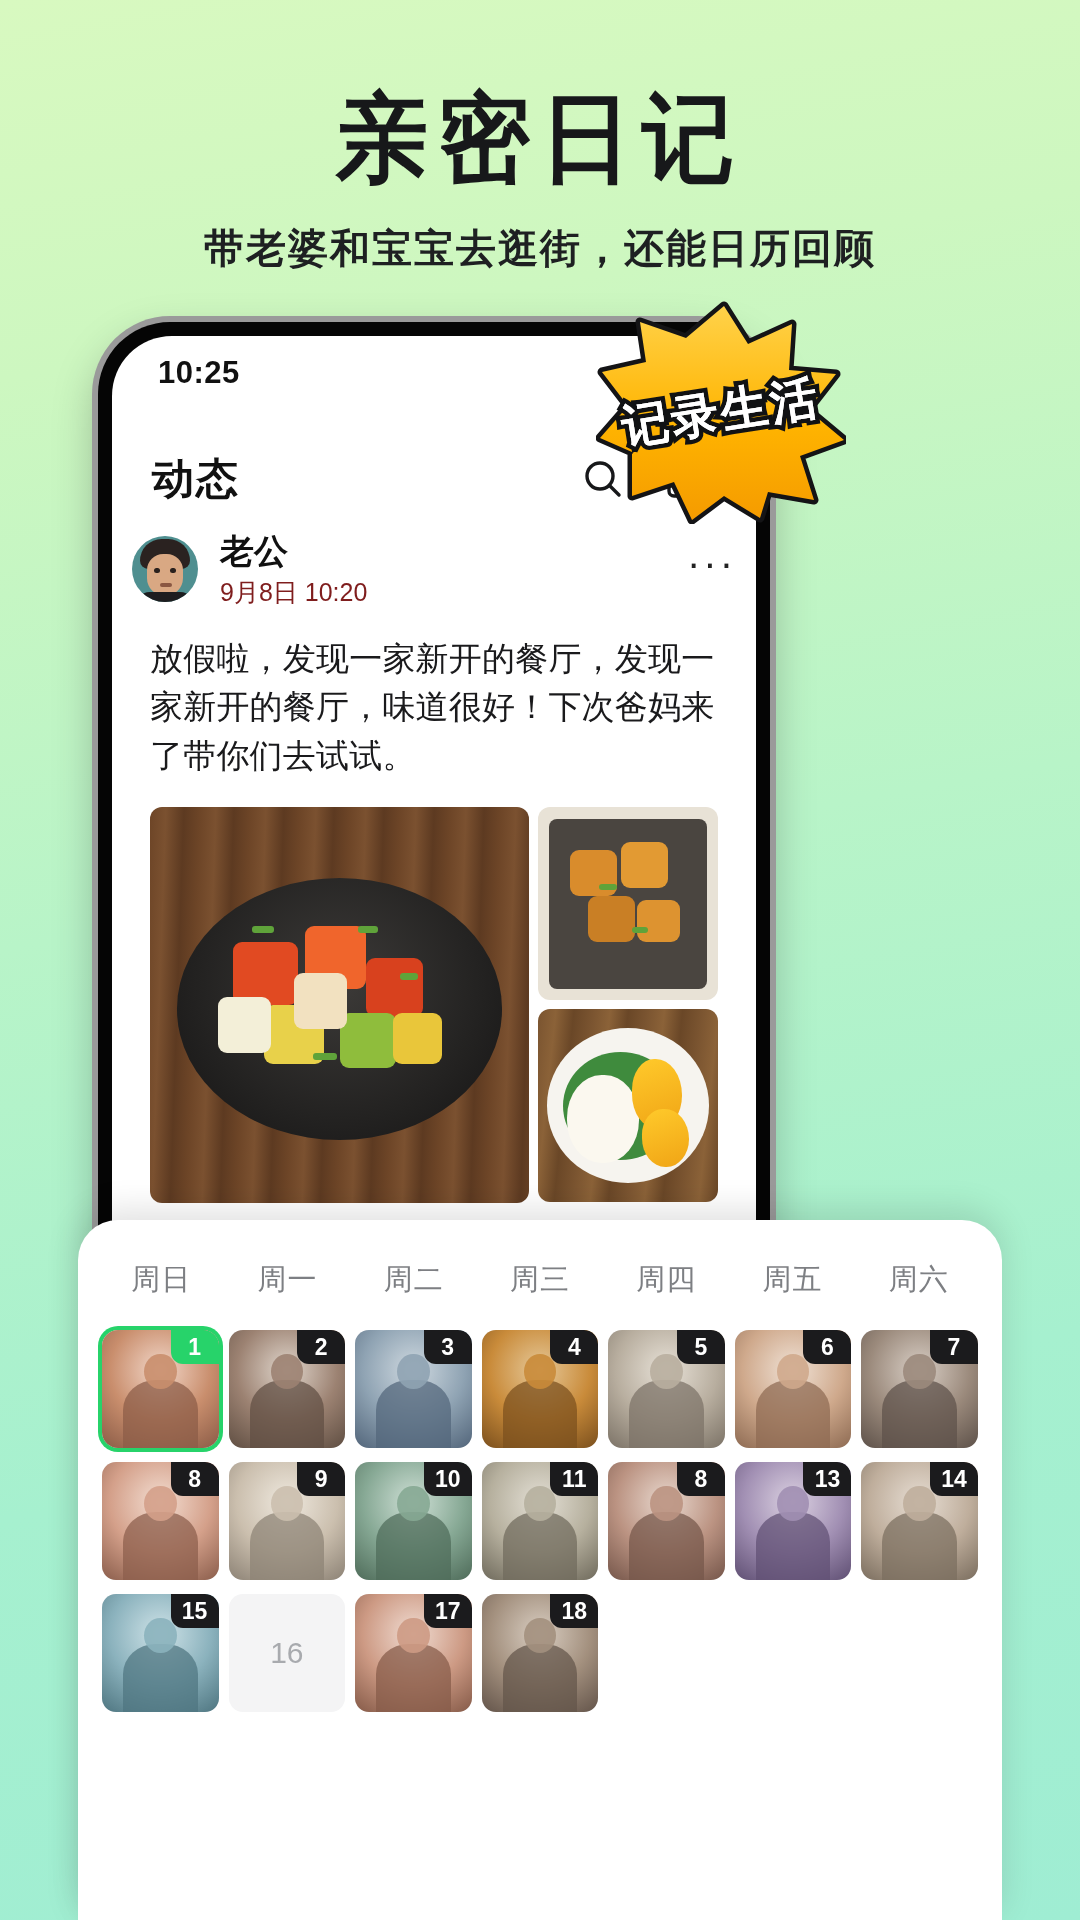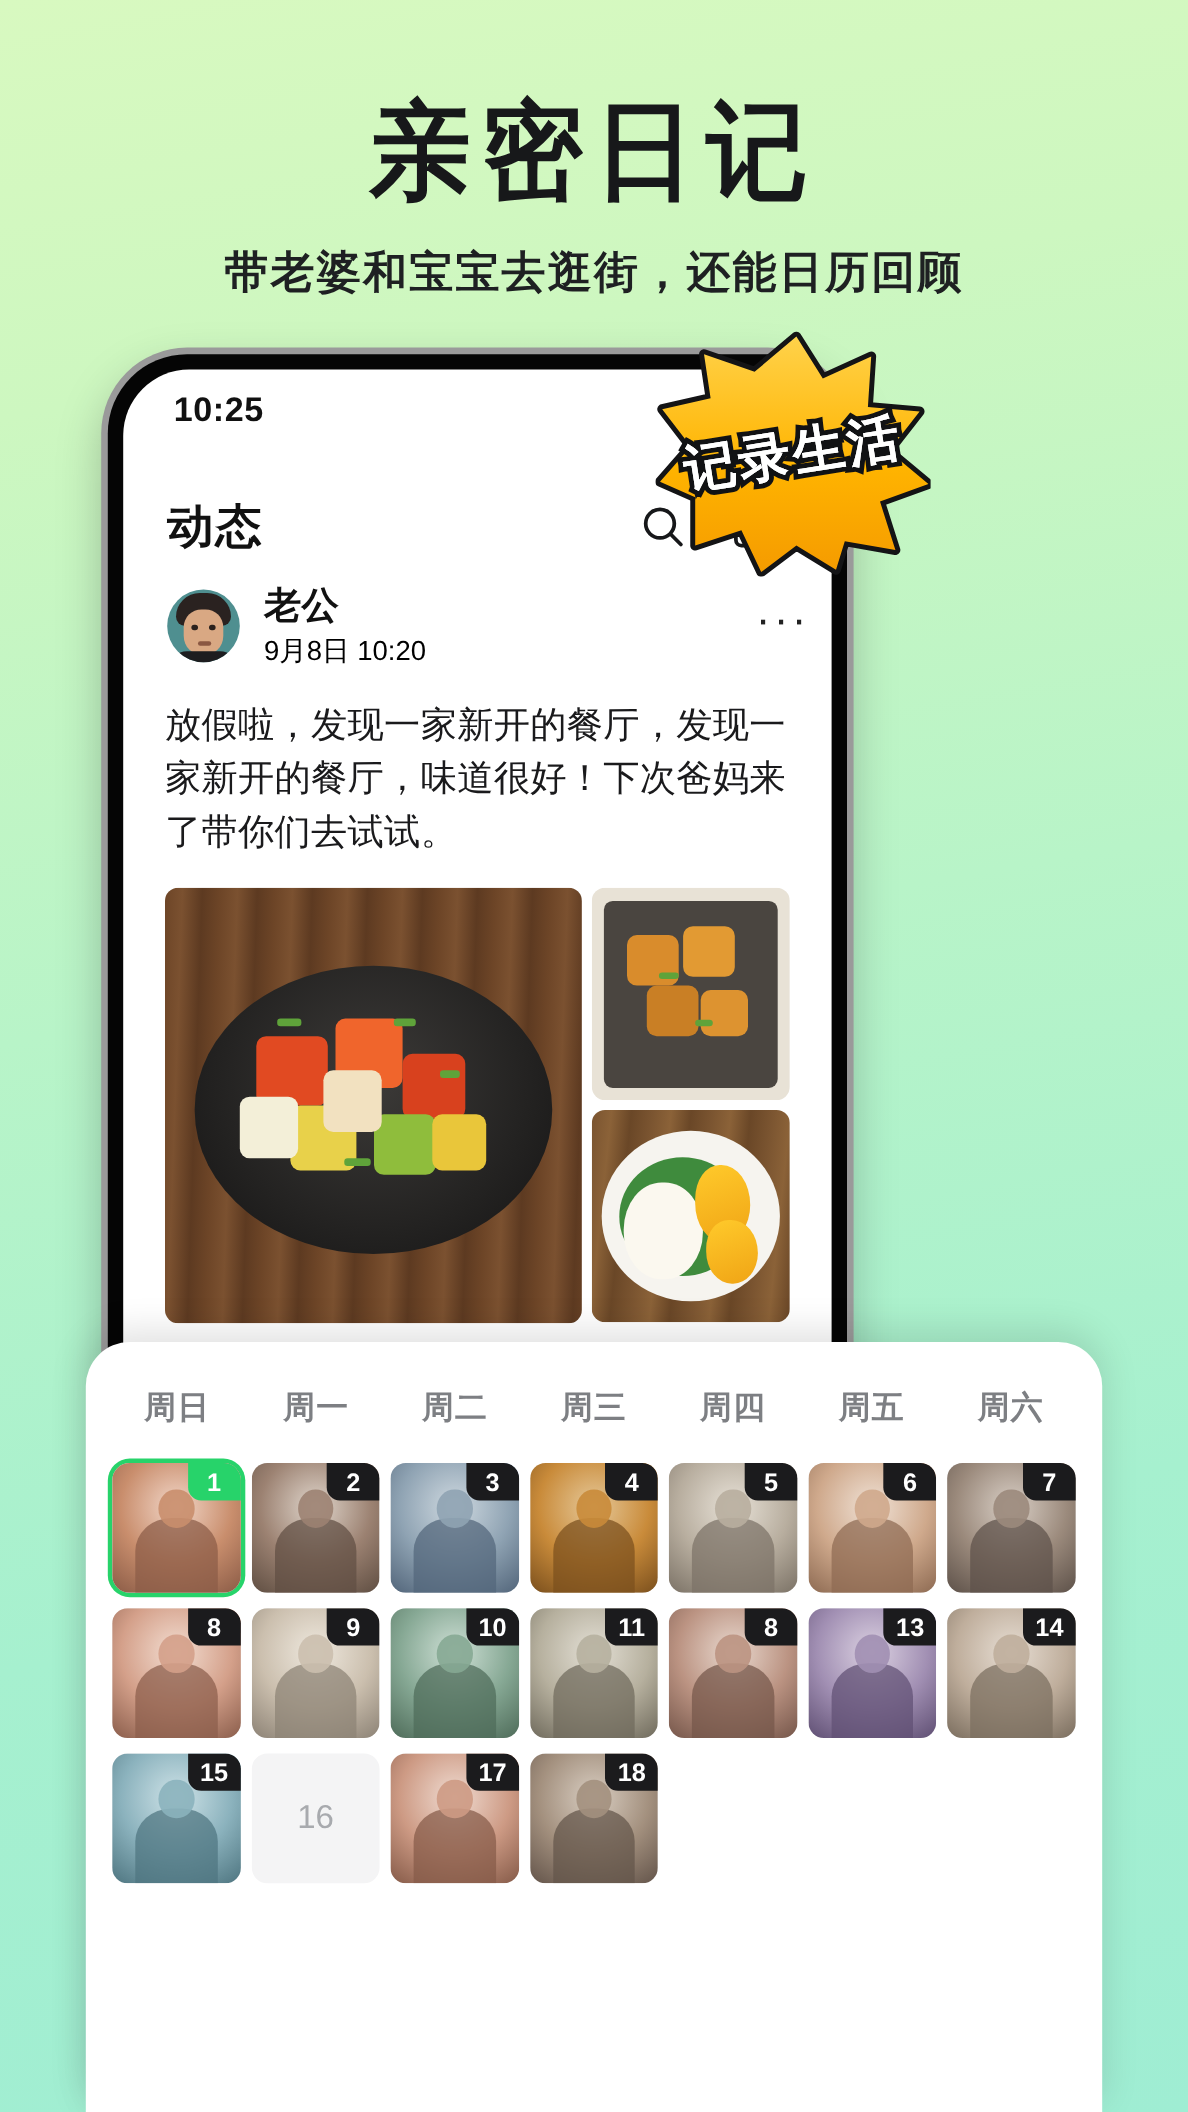--- a/index.html
+++ b/index.html
@@ -65,34 +65,34 @@
     display:flex;align-items:center;
   }
   .appnav-title{
     margin-left:40px;font-size:42px;font-weight:800;color:#111;letter-spacing:2px;
   }
   .appnav-actions{margin-left:auto;display:flex;align-items:center;gap:38px;margin-right:46px;}
   .icon-btn{width:46px;height:46px;display:flex;align-items:center;justify-content:center;}
 
   
   .post{position:absolute;left:0;top:196px;width:644px;}
-  .post-head{display:flex;align-items:center;padding:0 20px;margin-left:20px;}
+  .post-head{display:flex;align-items:center;padding:0 20px;}
   .avatar{
     width:66px;height:66px;border-radius:50%;flex:none;overflow:hidden;
     background:#4f8f90;position:relative;
   }
   .avatar .hair{position:absolute;left:8px;top:3px;width:50px;height:30px;background:#2a2220;border-radius:26px 26px 10px 10px;}
   .avatar .face{position:absolute;left:15px;top:18px;width:36px;height:42px;background:#d9a883;border-radius:18px 18px 20px 20px;}
   .avatar .eyeL,.avatar .eyeR{position:absolute;top:32px;width:6px;height:5px;background:#2b211d;border-radius:3px;}
   .avatar .eyeL{left:22px;} .avatar .eyeR{left:38px;}
   .avatar .mouth{position:absolute;left:28px;top:47px;width:12px;height:4px;background:#8a5742;border-radius:3px;}
   .avatar .shoulder{position:absolute;left:2px;top:56px;width:62px;height:18px;background:#1d1d1f;border-radius:16px 16px 0 0;}
   .post-who{margin-left:22px;}
   .post-name{font-size:34px;font-weight:700;color:#111;line-height:1.15;}
-  .post-time{margin-top:8px;font-size:25px;color:#000000;line-height:1.1;}
+  .post-time{margin-top:8px;font-size:25px;color:#7f1d1d;line-height:1.1;}
   .post-more{margin-left:auto;font-size:40px;color:#222;letter-spacing:3px;line-height:.5;padding-bottom:12px;}
   .post-text{
     margin:28px 38px 0 38px;
     font-size:33px;line-height:1.48;color:#1a1a1c;letter-spacing:.2px;
   }
 
   
   .photos{margin:26px 38px 0 38px;display:flex;gap:9px;}
   .photo-main{width:380px;height:396px;border-radius:12px;overflow:hidden;position:relative;}
   .photo-col{display:flex;flex-direction:column;gap:9px;}
@@ -126,21 +126,21 @@
   .chip-label{font-size:28px;color:#1b1b1d;font-weight:500;}
 
   
   .calendar{
     position:absolute;left:78px;top:1220px;width:924px;height:700px;
     background:#ffffff;border-radius:40px 40px 0 0;
     box-shadow:0 -10px 34px rgba(0,0,0,.12);
     overflow:hidden;
   }
   .weekbar{display:flex;padding:40px 20px 0 20px;}
-  .weekday{flex:1;text-align:center;font-size:29px;color:#7d7f83;letter-spacing:1px;font-weight:bold;}
+  .weekday{flex:1;text-align:center;font-size:29px;color:#7d7f83;letter-spacing:1px;}
   .daygrid{
     display:grid;grid-template-columns:repeat(7,1fr);
     gap:14px 10px;padding:30px 24px 0 24px;
   }
   .cell{position:relative;height:118px;border-radius:14px;overflow:hidden;background:#f1f1f2;}
   .cell.selected{box-shadow:0 0 0 4px #27d36a;border-radius:16px;}
   .cell .num{
     position:absolute;right:0;top:0;min-width:34px;height:34px;
     display:flex;align-items:center;justify-content:center;
     background:#1b1b1d;color:#fff;font-size:23px;font-weight:600;

